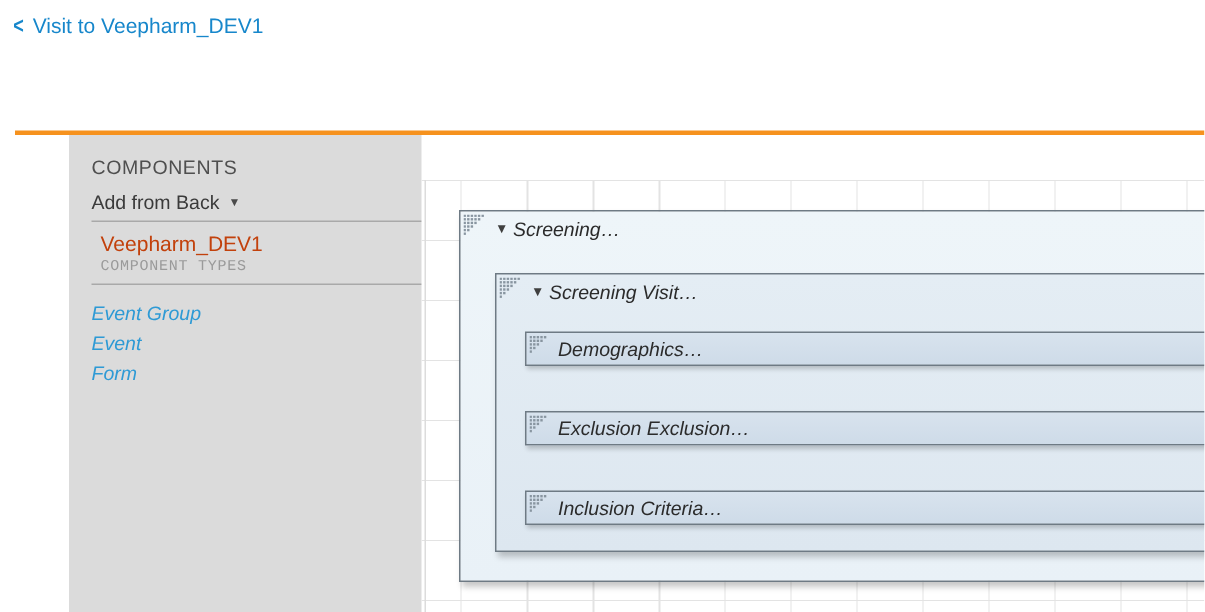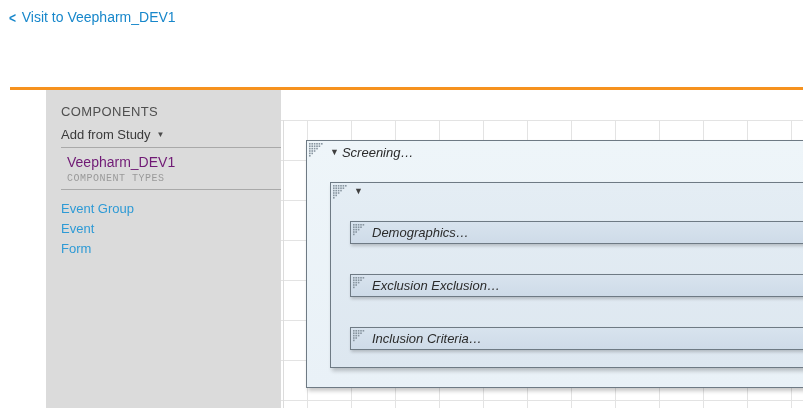--- a/index.html
+++ b/index.html
@@ -22,23 +22,23 @@
   
   .sidebar { position: absolute; left: 10px; top: 90px; width: 271px; height: 318px;
     background: #DBDBDB; color: #3c3c3c; margin-left: 36px; }
   .sb-title { position: absolute; left: 15px; top: 14px; font-size: 13px; color: #4F4F4F; letter-spacing: .4px; }
   .sb-add { position: absolute; left: 15px; top: 37px; font-size: 13px; color: #3a3a3a;
     cursor: pointer; display: flex; align-items: center; gap: 6px; }
   .caret-down { font-size: 8px; color: #4a4a4a; line-height: 1; }
   .sb-divider { position: absolute; left: 15px; width: 247px; height: 0; border-top: 1px solid #A9A9A9; }
   .sb-div-1 { top: 57px; }
   .sb-div-2 { top: 99px; }
-  .sb-study { position: absolute; left: 21px; top: 64px; font-size: 14px; color: #701a75; }
+  .sb-study { position: absolute; left: 21px; top: 64px; font-size: 14px; color: #c2410c; }
   .sb-types-label { position: absolute; left: 21px; top: 83px; font-size: 10px; color: #9A9A9A; letter-spacing: .5px; font-family: Liberation Mono, monospace; }
-  .sb-list { position: absolute; left: 15px; top: 108px; width: 243px; }
+  .sb-list { position: absolute; left: 15px; top: 108px; width: 243px; font-style: italic; }
   .sb-row { display: flex; justify-content: space-between; align-items: center; height: 20px; font-size: 13px; }
   .sb-link { color: #2E9AD5; cursor: pointer; }
   .sb-count { color: #8a8a8a; }
 
   
   .canvas { position: absolute; left: 281px; top: 90px; width: 522px; height: 318px;
     background: #fff; overflow: hidden; }
   .grid { position: absolute; left: 0; right: 0; top: 30px; bottom: 0;
     background-image:
       repeating-linear-gradient(to bottom, #E3E3E3 0 1px, transparent 1px 40px),
@@ -71,21 +71,21 @@
   <div class="back-link">
     <span class="back-chevron">&lt;</span>
     <span>Visit to Veepharm_DEV1</span>
   </div>
 
   <div class="orange-rule"></div>
 
   <div class="sidebar">
     <div class="sb-title">COMPONENTS</div>
     <div class="sb-add">
-      <span>Add from Study</span>
+      <span>Add from Back</span>
       <span class="caret-down">▼</span>
     </div>
     <div class="sb-divider sb-div-1"></div>
     <div class="sb-study">Veepharm_DEV1</div>
     <div class="sb-types-label">COMPONENT TYPES</div>
     <div class="sb-divider sb-div-2"></div>
     <div class="sb-list">
       <div class="sb-row">
         <span class="sb-link">Event Group</span>
         <span class="sb-count">7</span>
@@ -157,20 +157,21 @@
             <rect x="0" y="7.2" width="1.6" height="1.6"></rect>
               <rect x="2.4" y="7.2" width="1.6" height="1.6"></rect>
               <rect x="4.8" y="7.2" width="1.6" height="1.6"></rect>
             <rect x="0" y="9.6" width="1.6" height="1.6"></rect>
               <rect x="2.4" y="9.6" width="1.6" height="1.6"></rect>
             <rect x="0" y="12" width="1.6" height="1.6"></rect>
           </g>
         </svg>
         <div class="node-header">
           <span class="node-caret">▼</span>
+          <span class="node-label">Screening Visit…</span>
         </div>
 
         <div class="node node-form form-0">
           <svg class="drag-handle" viewBox="0 0 14 14">
             <g fill="#8895A0">
               <rect x="0" y="0" width="1.6" height="1.6"></rect>
                 <rect x="2.4" y="0" width="1.6" height="1.6"></rect>
                 <rect x="4.8" y="0" width="1.6" height="1.6"></rect>
                 <rect x="7.2" y="0" width="1.6" height="1.6"></rect>
                 <rect x="9.6" y="0" width="1.6" height="1.6"></rect>

